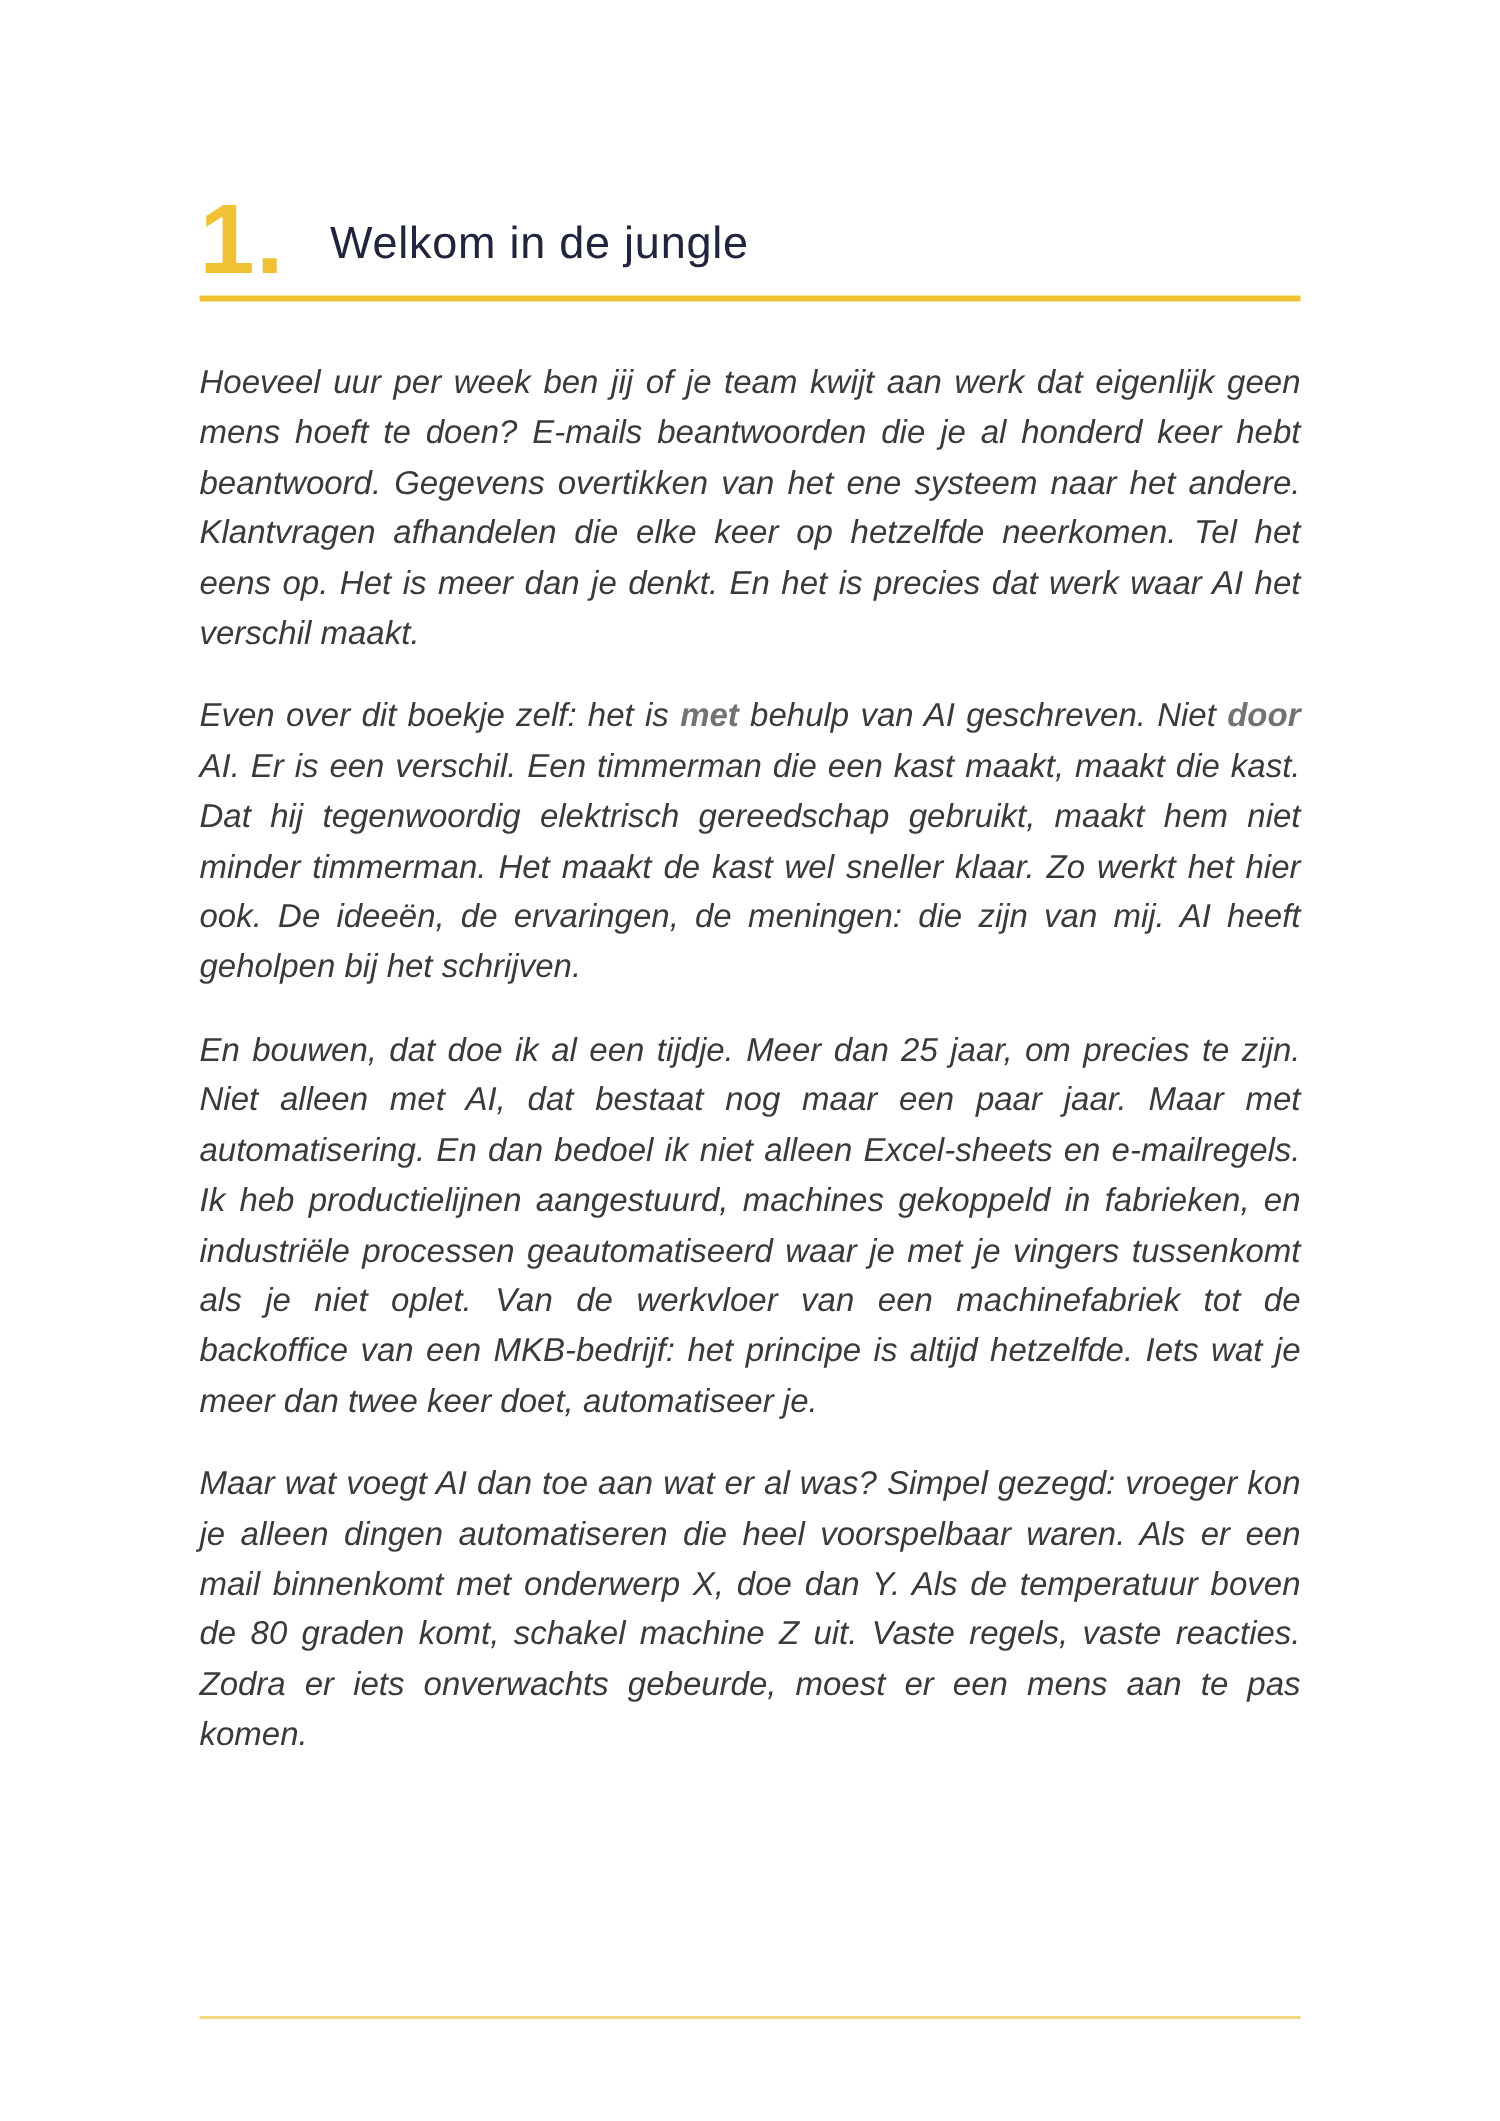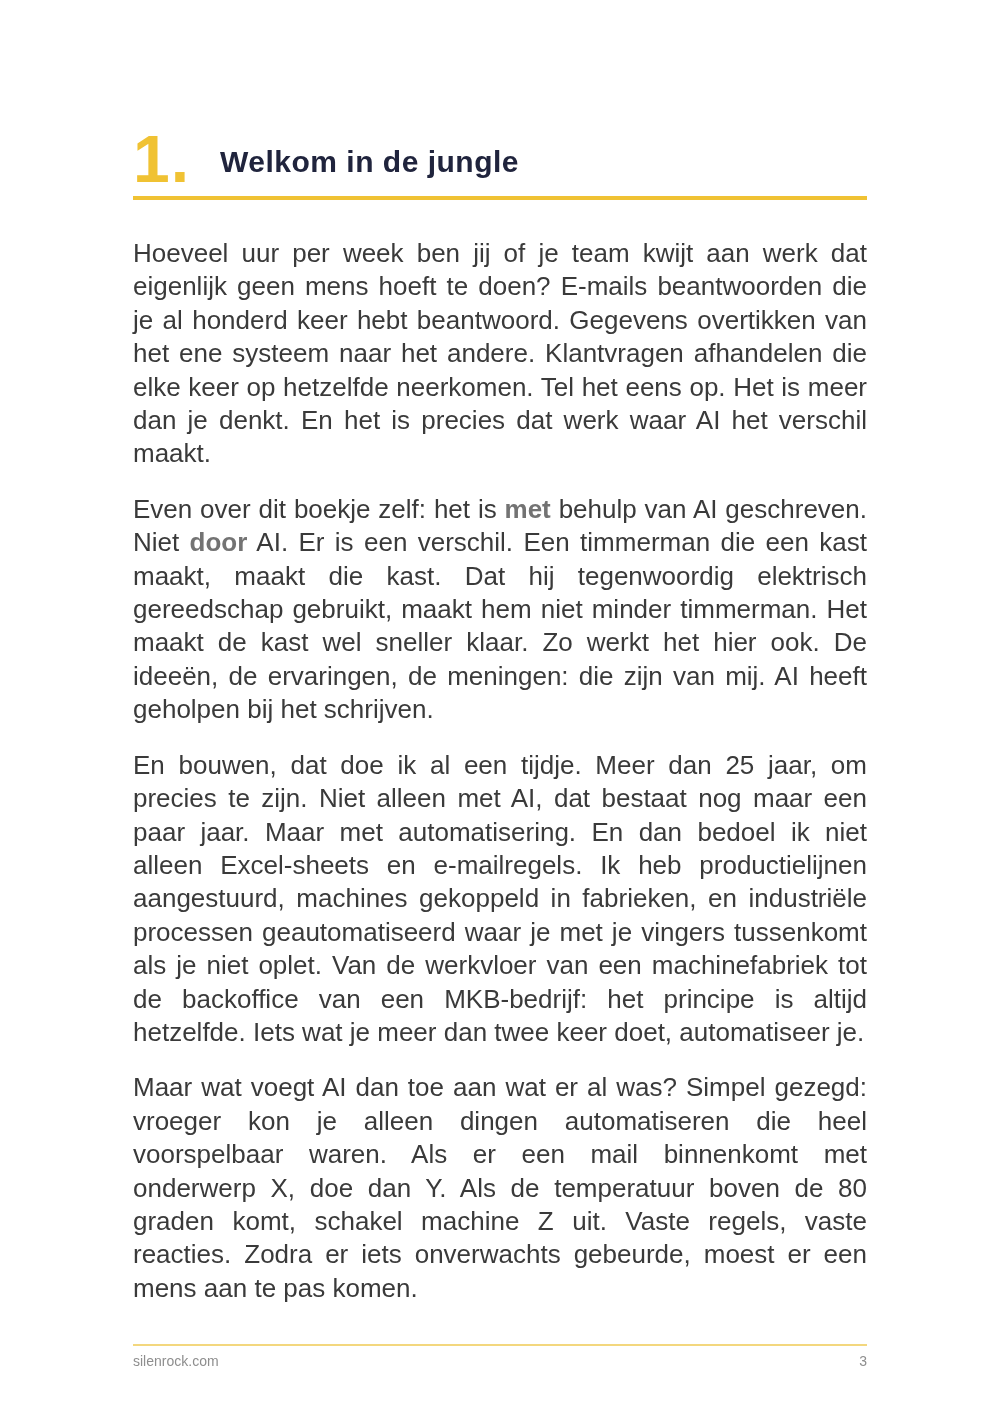--- a/index.html
+++ b/index.html
@@ -31,41 +31,42 @@
     font-weight: 700;
     line-height: 58px;
     letter-spacing: 1px;
   }
   .chapter-title {
     margin: 0;
     position: relative;
     top: -10px;
     color: #20243D;
     font-size: 30px;
-    font-weight: 700;
+    font-weight: 400;
     letter-spacing: 0.5px;
   }
   .title-rule {
     height: 4px;
     background: #F0C233;
     margin-top: 7px;
     border: none;
   }
   
   .body-text {
     margin-top: 37px;
   }
   .para {
     margin: 0 0 22px 0;
     color: #3A3A3A;
-    font-size: 26px;
+    font-size: 22px;
     line-height: 33.4px;
     text-align: justify;
     text-justify: inter-word;
     hyphens: none;
+    font-style: italic;
   }
   .para b {
     font-weight: 700;
     color: #737373;
   }
   
   .page-footer {
     position: absolute;
     left: 133px;
     right: 133px;
@@ -101,19 +102,15 @@
   <main class="body-text">
 
   <p class="para"><span>Hoeveel uur per week ben jij of je team kwijt aan werk dat eigenlijk geen mens hoeft te doen? E-mails beantwoorden die je al honderd keer hebt beantwoord. Gegevens overtikken van het ene systeem naar het andere. Klantvragen afhandelen die elke keer op hetzelfde neerkomen. Tel het eens op. Het is meer dan je denkt. En het is precies dat werk waar AI het verschil maakt.</span></p>
       <p class="para"><span>Even over dit boekje zelf: het is </span><b>met</b><span> behulp van AI geschreven. Niet </span><b>door</b><span> AI. Er is een verschil. Een timmerman die een kast maakt, maakt die kast. Dat hij tegenwoordig elektrisch gereedschap gebruikt, maakt hem niet minder timmerman. Het maakt de kast wel sneller klaar. Zo werkt het hier ook. De ideeën, de ervaringen, de meningen: die zijn van mij. AI heeft geholpen bij het schrijven.</span></p>
       <p class="para"><span>En bouwen, dat doe ik al een tijdje. Meer dan 25 jaar, om precies te zijn. Niet alleen met AI, dat bestaat nog maar een paar jaar. Maar met automatisering. En dan bedoel ik niet alleen Excel-sheets en e-mailregels. Ik heb productielijnen aangestuurd, machines gekoppeld in fabrieken, en industriële processen geautomatiseerd waar je met je vingers tussenkomt als je niet oplet. Van de werkvloer van een machinefabriek tot de backoffice van een MKB-bedrijf: het principe is altijd hetzelfde. Iets wat je meer dan twee keer doet, automatiseer je.</span></p>
       <p class="para"><span>Maar wat voegt AI dan toe aan wat er al was? Simpel gezegd: vroeger kon je alleen dingen automatiseren die heel voorspelbaar waren. Als er een mail binnenkomt met onderwerp X, doe dan Y. Als de temperatuur boven de 80 graden komt, schakel machine Z uit. Vaste regels, vaste reacties. Zodra er iets onverwachts gebeurde, moest er een mens aan te pas komen.</span></p>
     </main>
 
   <footer class="page-footer">
     <div class="footer-rule"></div>
-    <div class="footer-row">
-      <span>silenrock.com</span>
-      <span>3</span>
-    </div>
   </footer>
 
 </div>
 
 </body></html>

